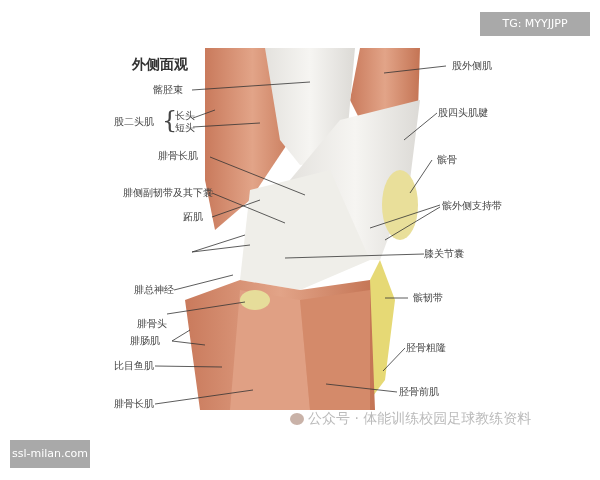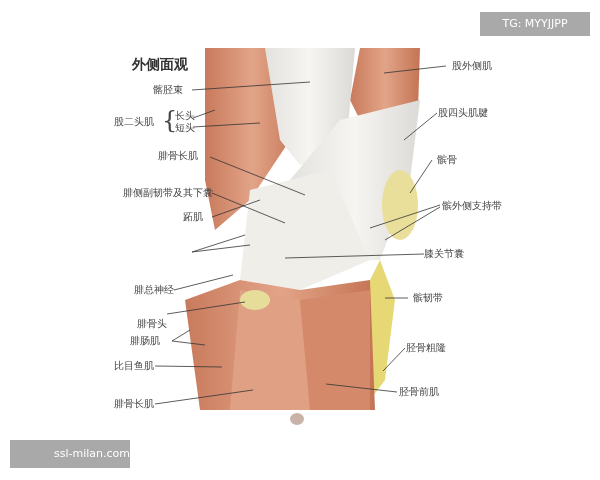--- a/index.html
+++ b/index.html
@@ -3,21 +3,21 @@
 <meta charset="utf-8">
 <style>
   html, body { margin:0; padding:0; }
   body { width:600px; height:480px; background:#ffffff; position:relative; overflow:hidden; font-family:"DejaVu Serif", serif; }
   .stage { position:absolute; left:0; top:0; width:600px; height:480px; }
   .lbl { position:absolute; font-size:10px; color:#444; white-space:nowrap; line-height:12px;font-family:Liberation Serif, serif; }
   .title { position:absolute; left:132px; top:56px; font-size:14px; font-weight:bold; color:#333; font-family:"DejaVu Sans", sans-serif; }
   .brace { position:absolute; left:162px; top:108px; font-size:24px; color:#444; line-height:24px; }
   .badge { position:absolute; background:#a9a9a9; color:#fff; font-family:"DejaVu Sans", sans-serif; }
   .badge-tg { left:480px; top:12px; width:110px; height:24px; line-height:24px; font-size:11px; text-align:center; }
-  .badge-site { left:10px; top:440px; width:120px; height:28px; line-height:28px; font-size:11px; text-align:right; }
+  .badge-site { left:10px; top:440px; width:80px; height:28px; line-height:28px; font-size:11px; text-align:center; }
   .watermark { position:absolute; left:290px; top:410px; font-size:14px; color:#bbb; font-family:"DejaVu Sans", sans-serif; white-space:nowrap; }
   .wm-icon { display:inline-block; width:14px; height:12px; background:#c9b2a8; border-radius:50%; vertical-align:middle; margin-right:4px; }
 </style>
 </head>
 <body>
 
 <div class="stage">
   <svg width="600" height="480" style="position:absolute;left:0;top:0">
     <defs>
       <linearGradient id="mus" x1="0" x2="1" y1="0" y2="0">
@@ -99,17 +99,17 @@
 
   <div class="lbl" style="left:452px;top:60px">股外侧肌</div>
   <div class="lbl" style="left:438px;top:107px">股四头肌腱</div>
   <div class="lbl" style="left:437px;top:154px">髌骨</div>
   <div class="lbl" style="left:442px;top:200px">髌外侧支持带</div>
   <div class="lbl" style="left:424px;top:248px">膝关节囊</div>
   <div class="lbl" style="left:413px;top:292px">髌韧带</div>
   <div class="lbl" style="left:406px;top:342px">胫骨粗隆</div>
   <div class="lbl" style="left:399px;top:386px">胫骨前肌</div>
 
-  <div class="watermark"><span class="wm-icon"></span></div>
+  <div class="watermark"><span class="wm-icon"></span><span>公众号 · 体能训练校园足球教练资料</span></div>
 
   <div class="badge badge-tg">TG: MYYJJPP</div>
   <div class="badge badge-site">ssl-milan.com</div>
 </div>
 
 </body></html>

